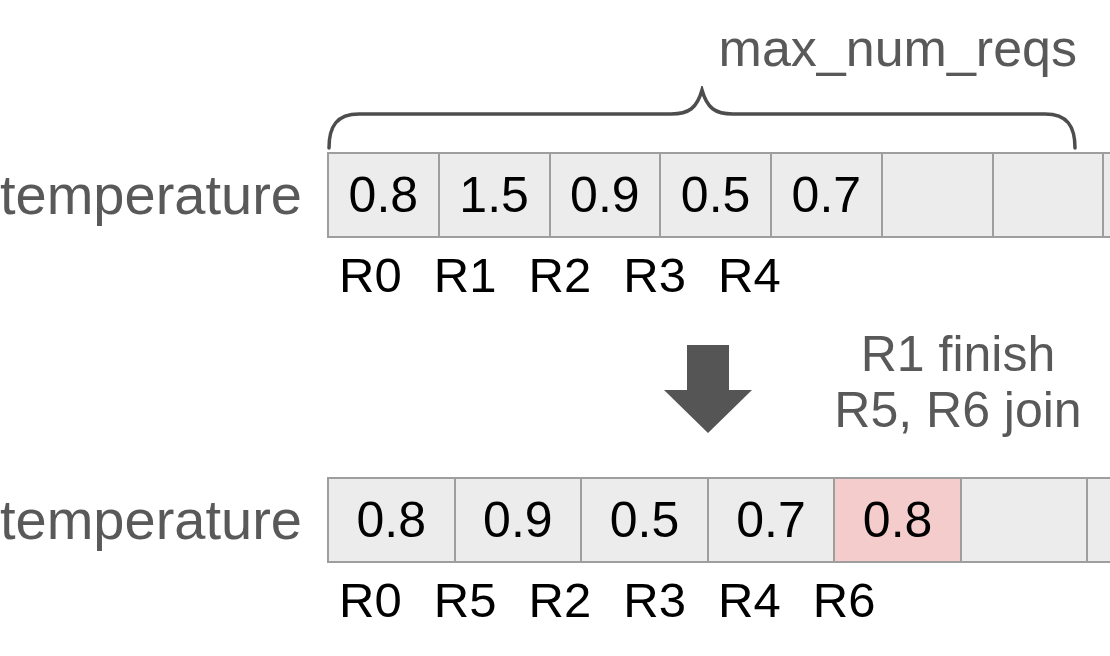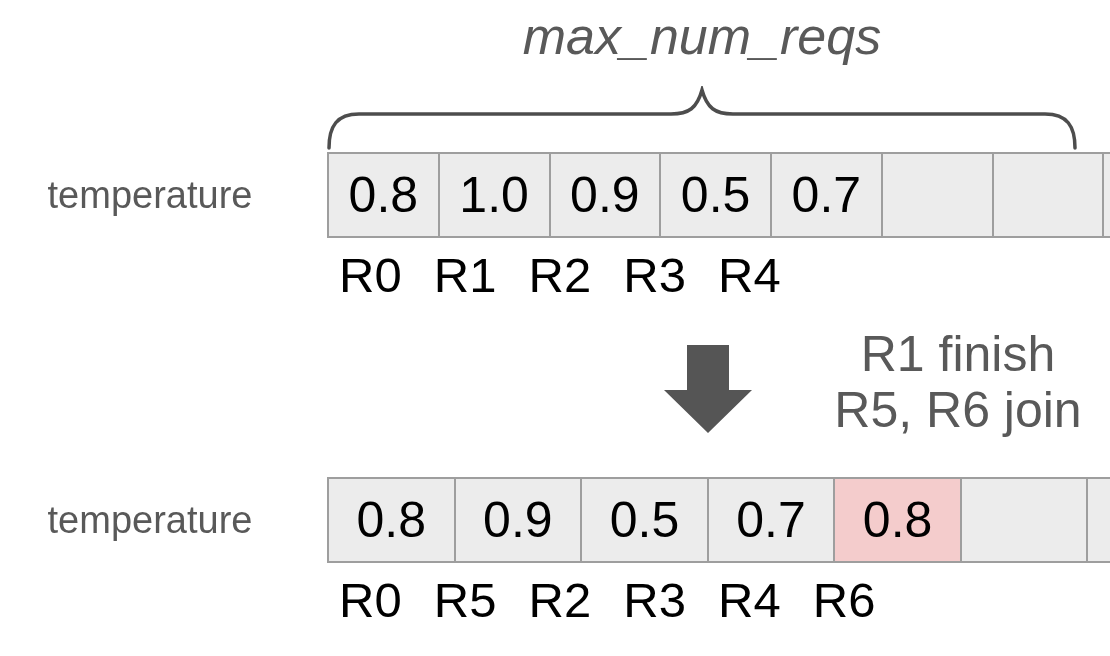--- a/index.html
+++ b/index.html
@@ -13,30 +13,29 @@
     --page-bg:#ffffff;
   }
   html,body{margin:0;padding:0;}
   body{
     width:1110px;height:656px;position:relative;overflow:hidden;
     background:var(--page-bg);
     font-family:"Liberation Sans", sans-serif;
   }
   .abs{position:absolute;}
   .brace-label{
-    left:327px;top:8px;width:750px;
-    text-align:center;font-size:52px;line-height:56px;
+    left:327px;top:20px;width:750px;
+    text-align:right;font-size:52px;line-height:56px;
     color:var(--muted-text);
-    font-style:italic;
   }
   .brace-svg{left:327px;top:86px;width:750px;height:64px;}
   .brace-svg path{stroke:var(--brace);stroke-width:3.5;fill:none;stroke-linecap:round;}
   .row-label{
     left:0px;width:300px;text-align:center;
-    font-size:38px;line-height:56px;color:var(--muted-text);
+    font-size:56px;line-height:56px;color:var(--muted-text);
   }
   .row-label.top{top:167px;}
   .row-label.bottom{top:492px;}
   .cells{
     left:327px;width:888px;height:86px;display:flex;
   }
   .cells.top{top:152px;}
   .cells.bottom{top:477px;}
   .cell{
     flex:1 1 0;box-sizing:border-box;
@@ -71,21 +70,21 @@
 <div class="abs brace-label">max_num_reqs</div>
 
 <svg class="abs brace-svg" viewBox="0 0 750 64" preserveAspectRatio="none" aria-hidden="true">
   <path d="M 2 62 C 2 40 10 28 32 28 L 344 28 C 362 28 370 22 375 4 C 380 22 388 28 406 28 L 718 28 C 740 28 748 40 748 62"></path>
 </svg>
 
 <div class="abs row-label top">temperature</div>
 
 <div class="abs cells top">
   <div class="cell">0.8</div>
-  <div class="cell">1.0</div>
+  <div class="cell">1.5</div>
   <div class="cell">0.9</div>
   <div class="cell">0.5</div>
   <div class="cell">0.7</div>
   <div class="cell"></div>
   <div class="cell"></div>
   <div class="cell"></div>
 </div>
 
 <div class="abs req-labels top">
   <div class="req-label">R0</div>

